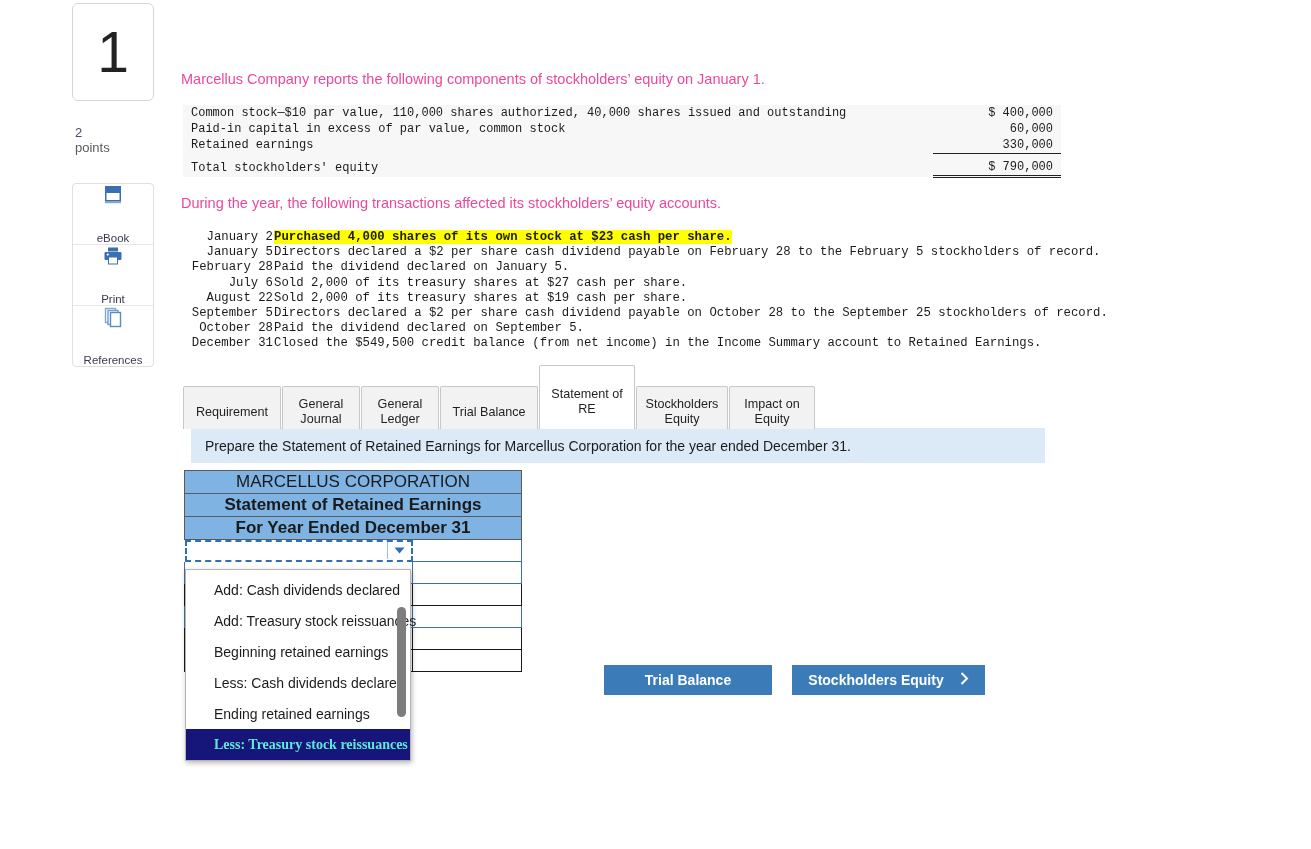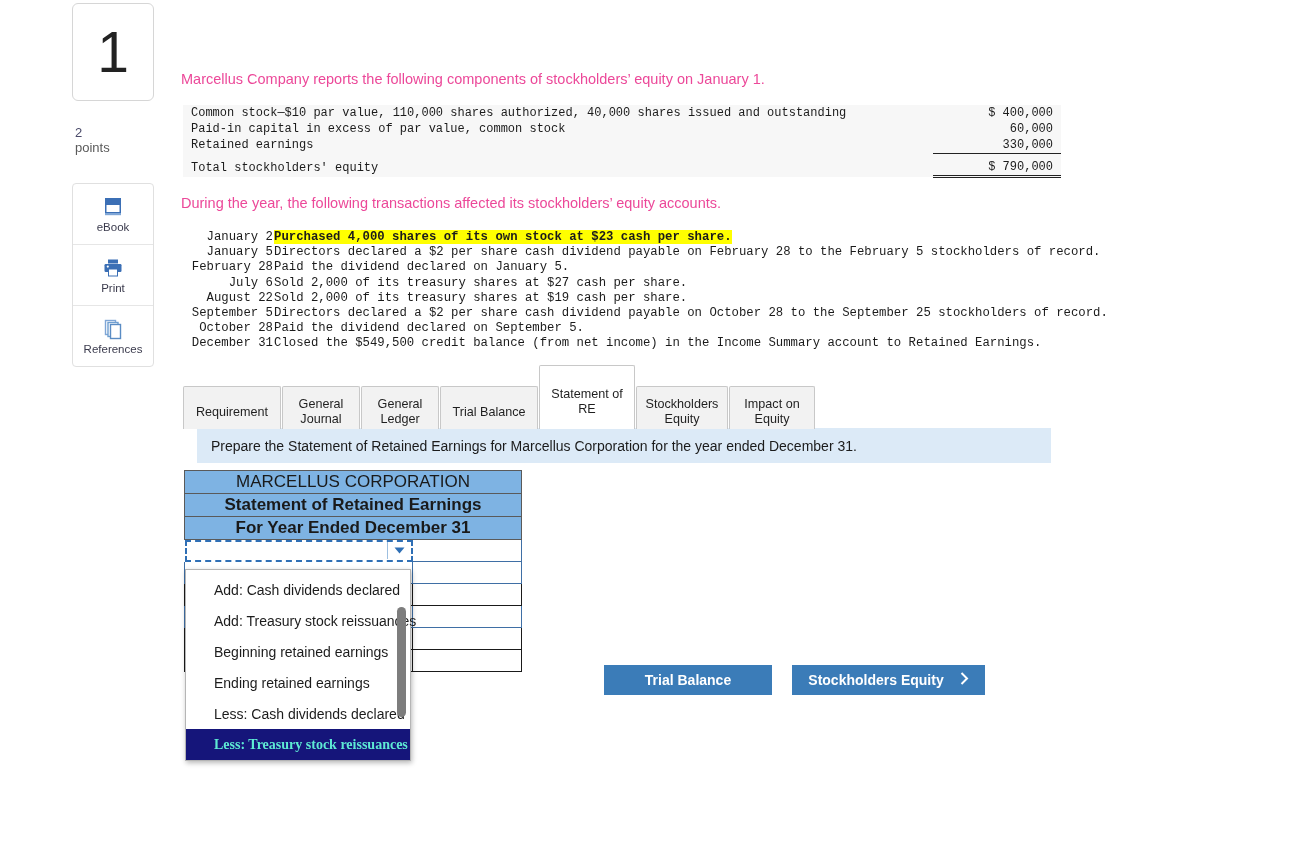--- a/index.html
+++ b/index.html
@@ -56,21 +56,21 @@
     border-radius: 4px;
     background: #fff;
     overflow: hidden;
   }
   .tool-item {
     height: 60px;
     border-bottom: 1px solid #e6e6e6;
     display: flex;
     flex-direction: column;
     align-items: center;
-    justify-content: center;
+    justify-content: space-between;
     gap: 3px;
     cursor: pointer;
   }
   .tool-item:last-child { border-bottom: none; }
   .tool-label {
     font-size: 11.5px;
     color: #3b3b4d;
   }
   .tool-icon { width: 24px; height: 22px; display: block; }
 
@@ -172,21 +172,21 @@
   .tab.active {
     background: #ffffff;
     height: 64px;
     position: relative;
     z-index: 4;
   }
 
   #instruction-banner {
     position: absolute;
     top: 428px;
-    left: 16px;
+    left: 10px;
     width: 854px;
     height: 35px;
     background: #dceaf7;
     display: flex;
     align-items: center;
     padding-left: 14px;
     box-sizing: border-box;
     font-size: 14px;
     color: #1b1b1b;
     z-index: 2;
@@ -528,17 +528,17 @@
         </svg>
     </span>
   </div>
 
 </div>
 
 <div id="dropdown-list">
   <div class="dd-item">Add: Cash dividends declared</div>
   <div class="dd-item">Add: Treasury stock reissuances</div>
   <div class="dd-item">Beginning retained earnings</div>
+  <div class="dd-item">Less: Cash dividends declared</div>
   <div class="dd-item">Ending retained earnings</div>
-  <div class="dd-item">Less: Cash dividends declared</div>
   <div class="dd-item selected">Less: Treasury stock reissuances</div>
   <div id="dd-scrollbar"></div>
 </div>
 
 </body></html>

